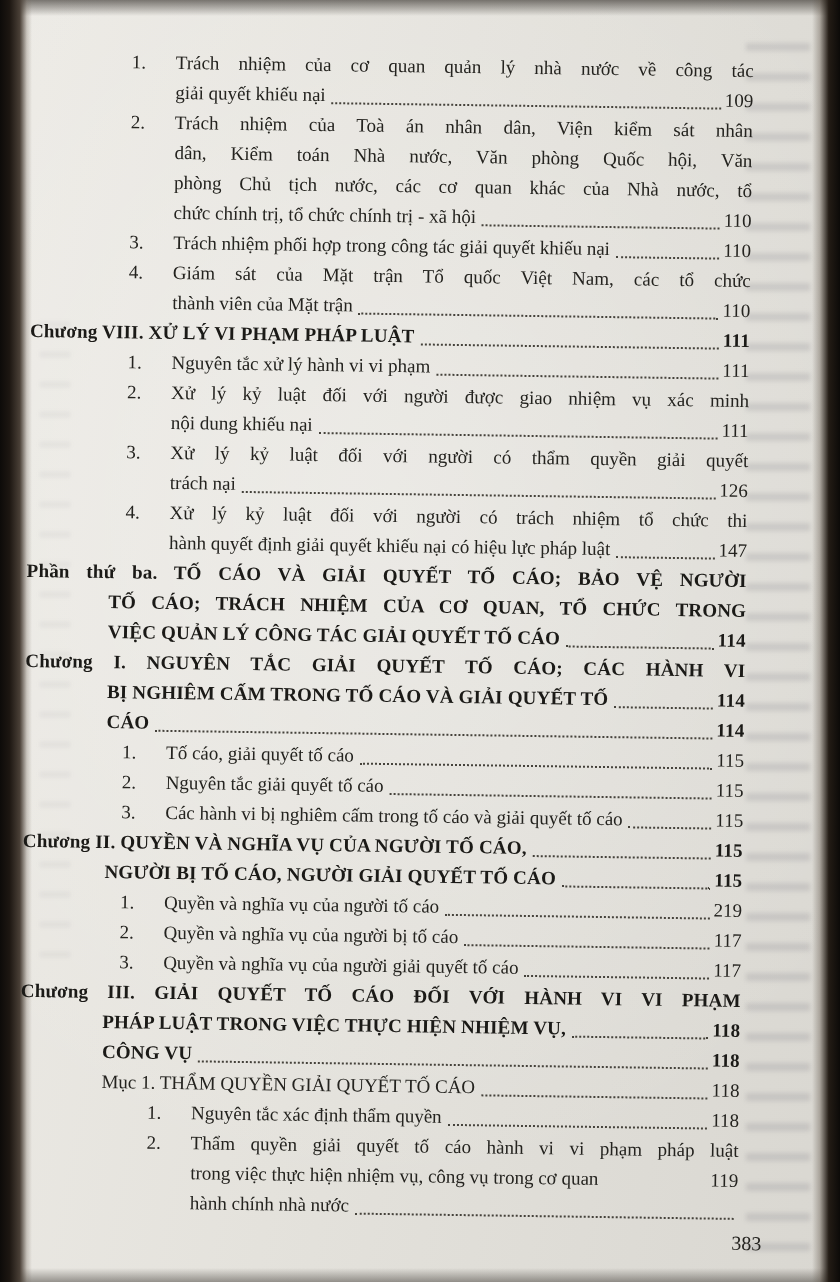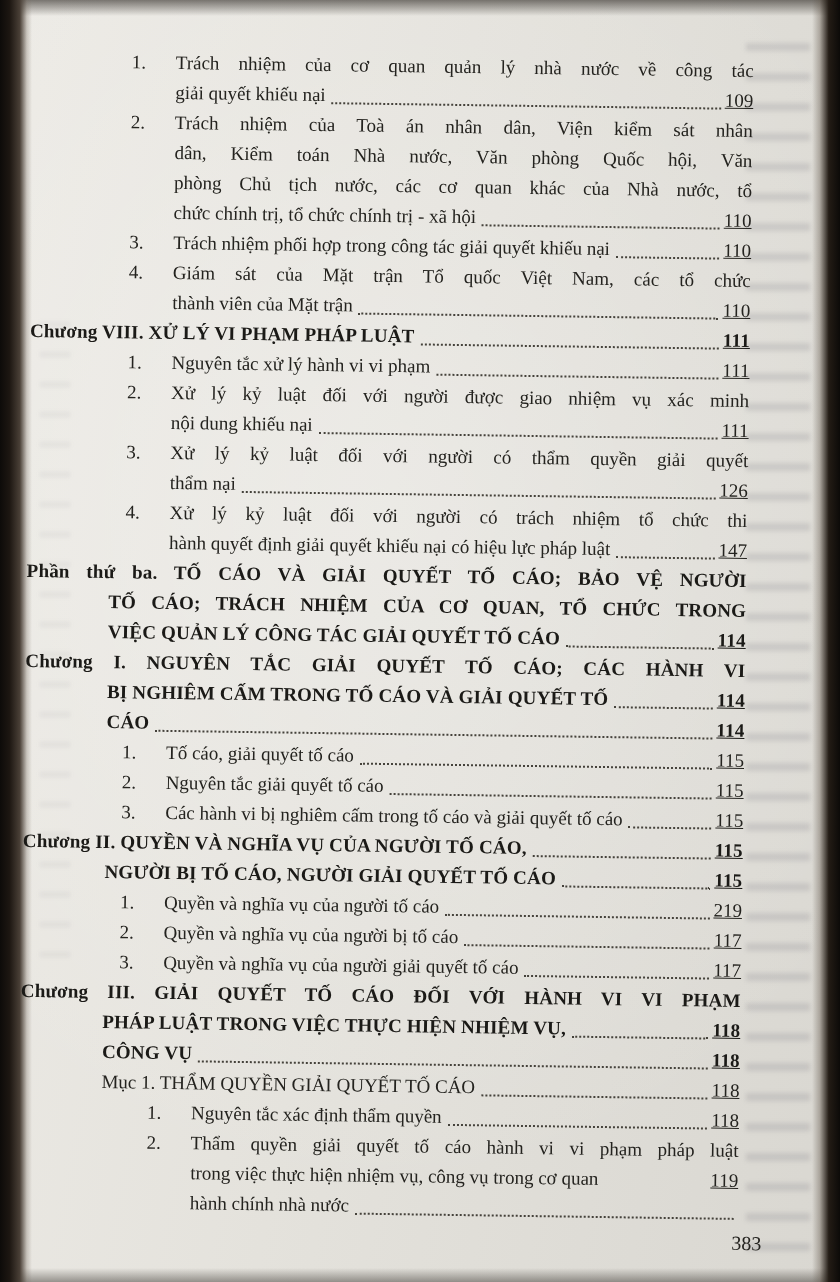--- a/index.html
+++ b/index.html
@@ -57,21 +57,21 @@
   }
   .flexrow { display:flex; }
   .flexrow .txt { flex:0 0 auto; white-space:nowrap; }
   .jrow { text-align:justify; text-align-last:justify; text-justify:inter-word; }
   .leader {
     flex:1 1 auto; min-width:10px;
     border-bottom:2.6px dotted #45423b;
     margin:0 4px 6px 6px;
   }
   .leader.nodots { border-bottom:none; }
-  .pg { flex:0 0 auto;text-decoration:underline; }
+  .pg { flex:0 0 auto; }
   .num { position:absolute; left:-44px; top:0; }
 
   .l-item  { margin-left:142px; }
   .l-item2 { margin-left:172px; }
   .l-chapter.first, .l-part.first { margin-left:0; }
   .l-chapter.cont,  .l-part.cont  { margin-left:82px; }
   .l-muc   { margin-left:82px; }
   .l-chapter, .l-part { font-weight:bold; letter-spacing:0.2px; color:#1b1a17; }
 
   .folio {
@@ -131,21 +131,21 @@
           <span class="pg">111</span>
         </div>
         <div class="line l-item first jrow"><span class="num">2.</span><span class="txt">Xử lý kỷ luật đối với người được giao nhiệm vụ xác minh</span></div>
         <div class="line l-item cont flexrow">
           <span class="txt">nội dung khiếu nại</span>
           <span class="leader"></span>
           <span class="pg">111</span>
         </div>
         <div class="line l-item first jrow"><span class="num">3.</span><span class="txt">Xử lý kỷ luật đối với người có thẩm quyền giải quyết</span></div>
         <div class="line l-item cont flexrow">
-          <span class="txt">thẩm nại</span>
+          <span class="txt">trách nại</span>
           <span class="leader"></span>
           <span class="pg">126</span>
         </div>
         <div class="line l-item first jrow"><span class="num">4.</span><span class="txt">Xử lý kỷ luật đối với người có trách nhiệm tổ chức thi</span></div>
         <div class="line l-item cont flexrow">
           <span class="txt">hành quyết định giải quyết khiếu nại có hiệu lực pháp luật</span>
           <span class="leader"></span>
           <span class="pg">147</span>
         </div>
         <div class="line l-part first jrow"><span class="txt">Phần thứ ba. TỐ CÁO VÀ GIẢI QUYẾT TỐ CÁO; BẢO VỆ NGƯỜI</span></div>

